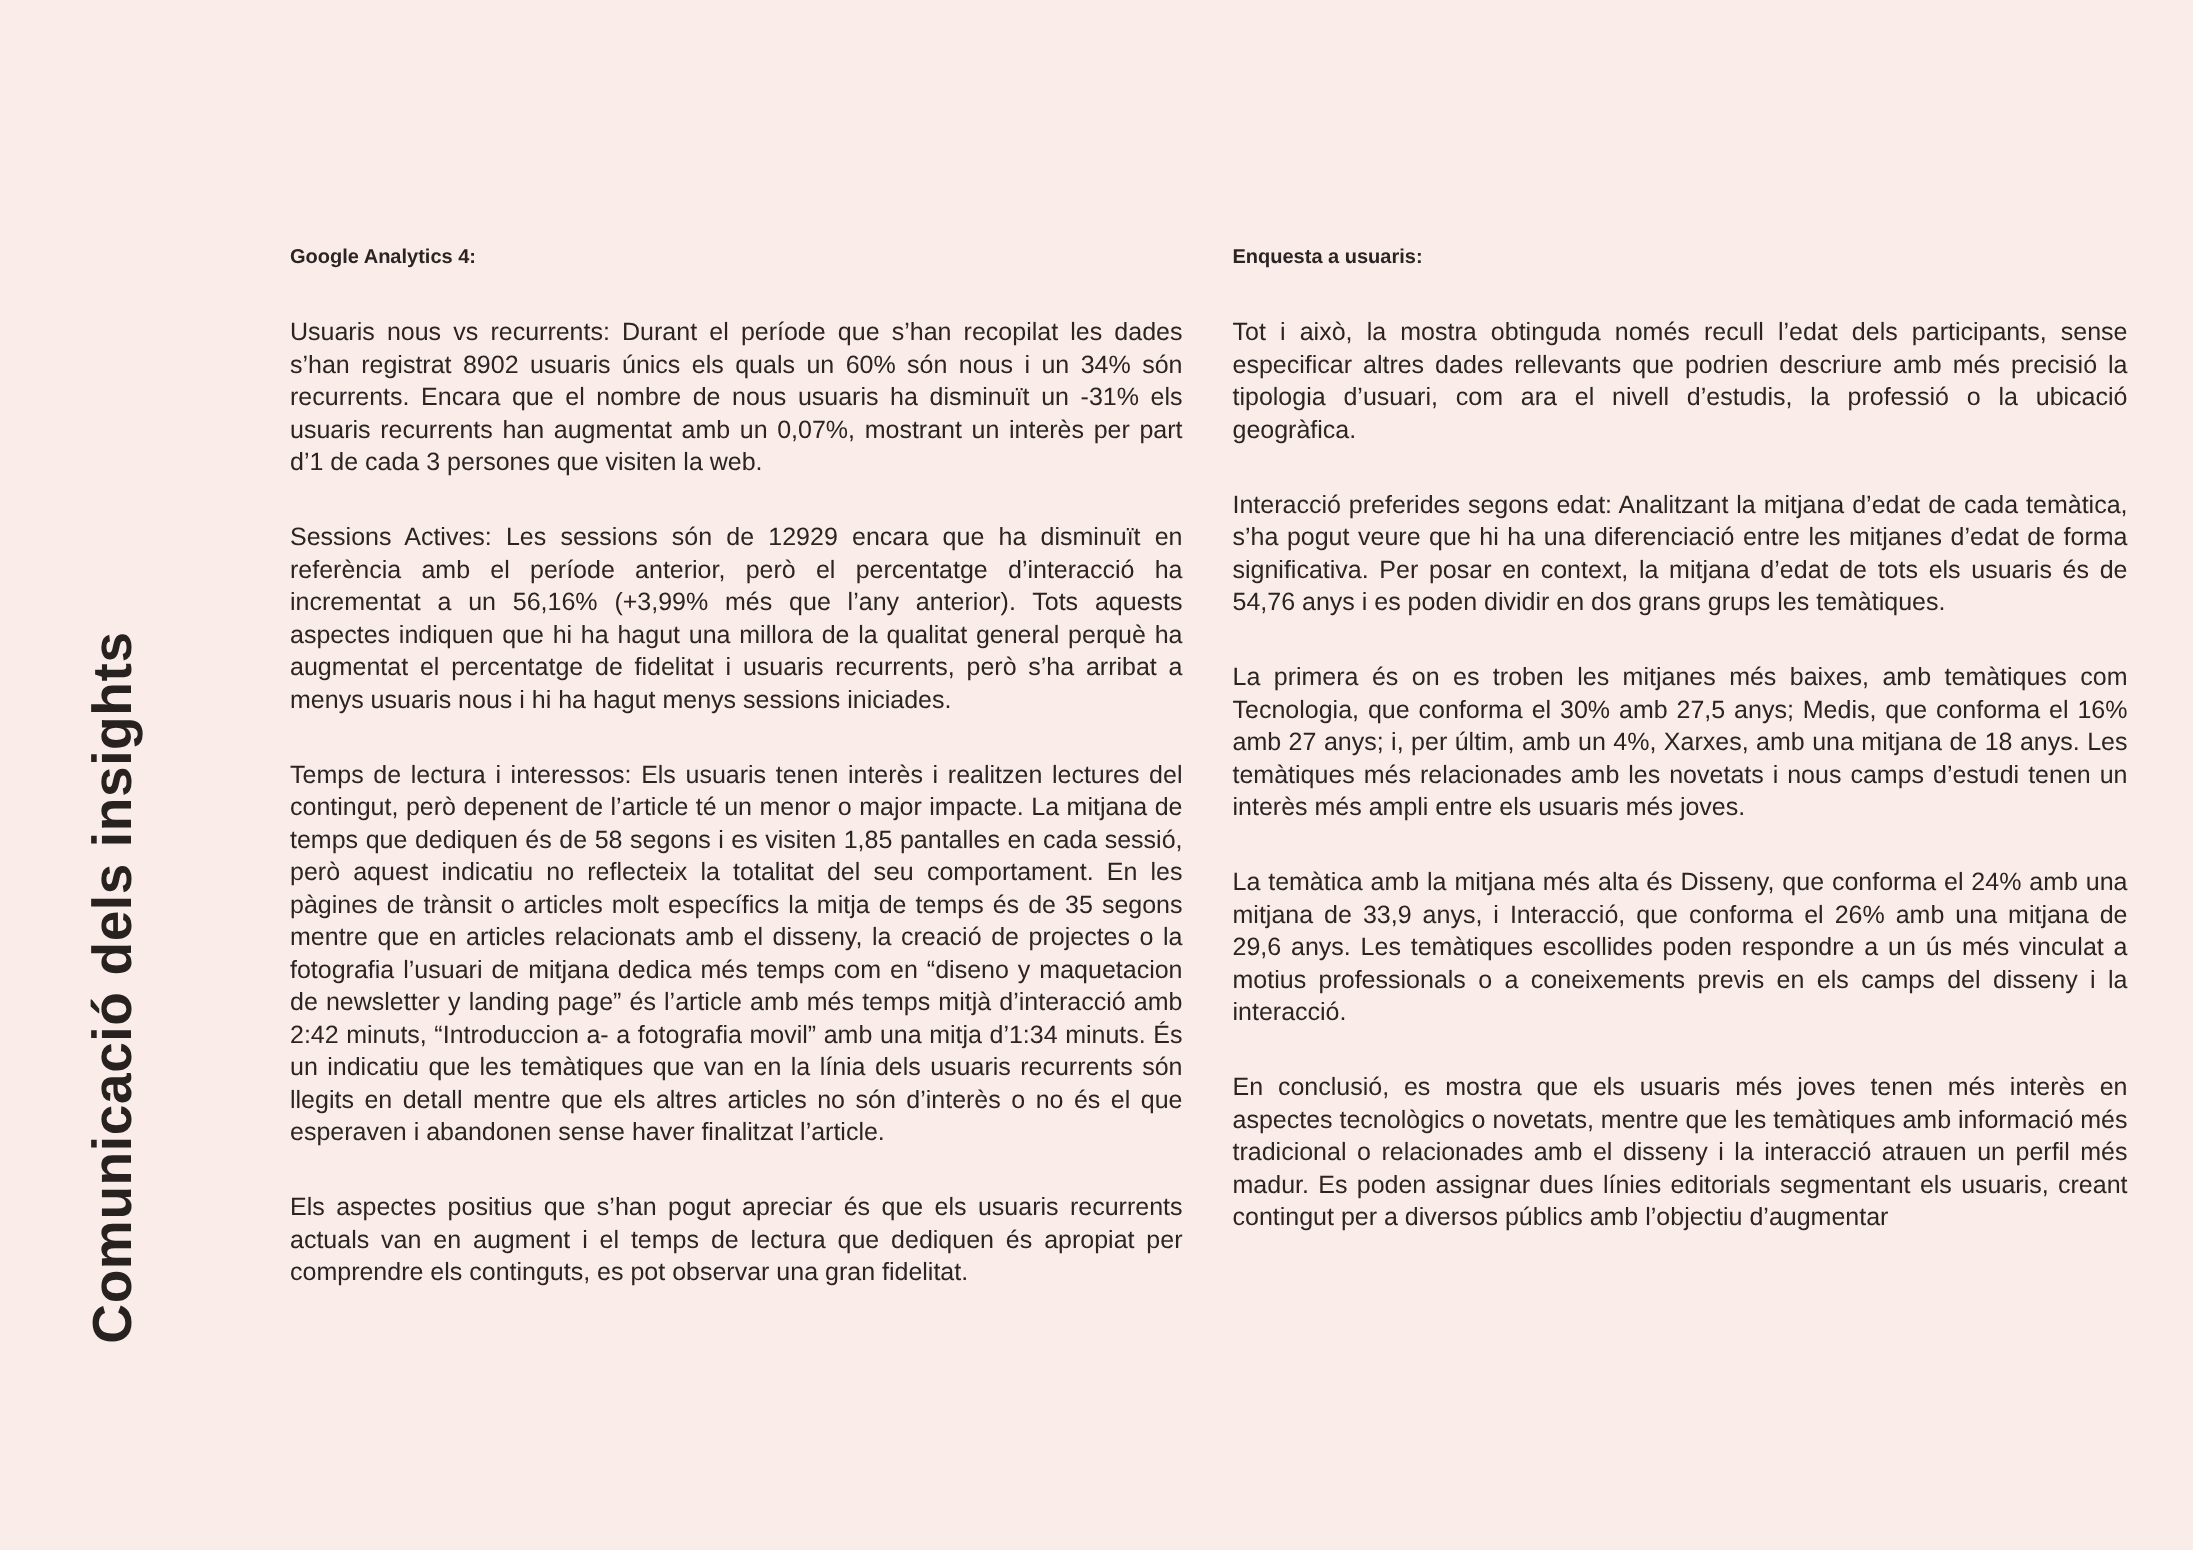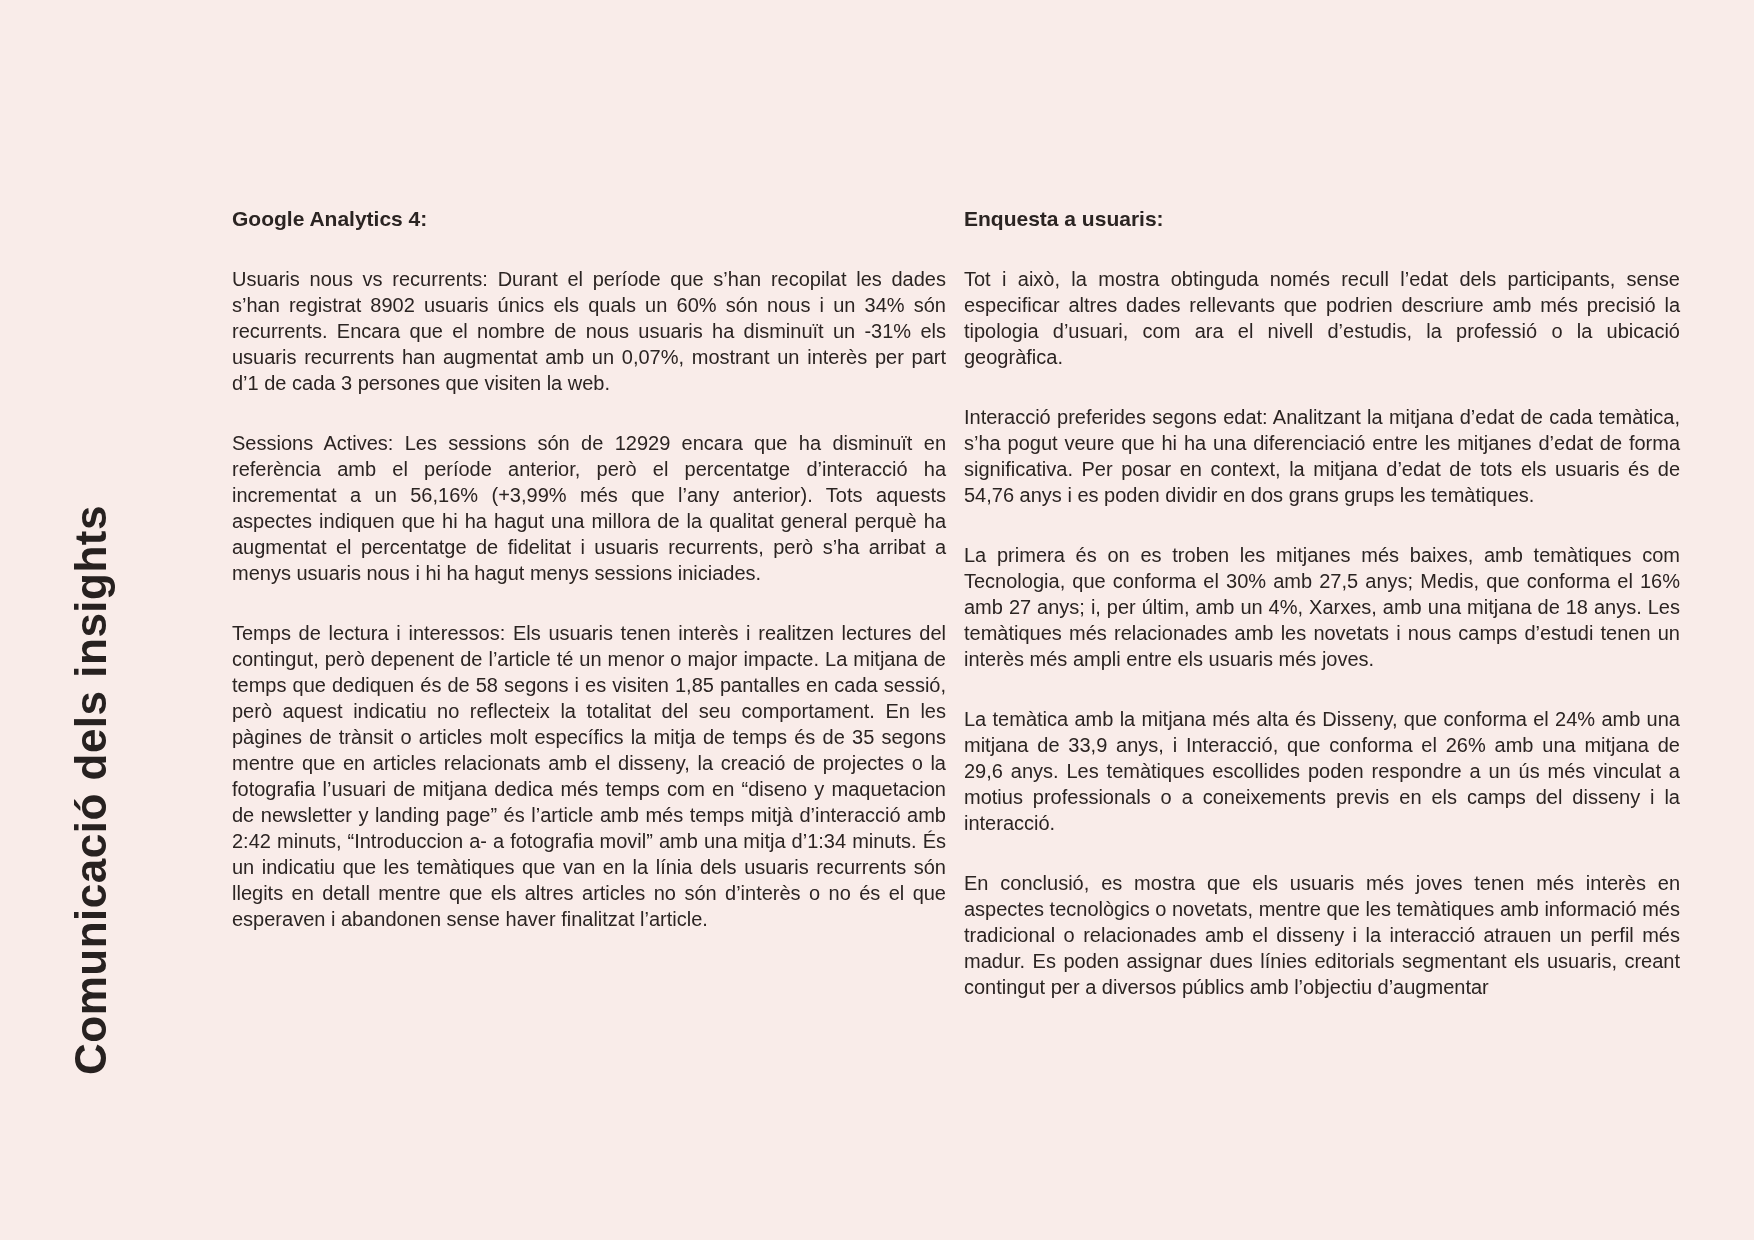--- a/index.html
+++ b/index.html
@@ -36,26 +36,26 @@
     white-space: nowrap;
   }
   .column {
     position: absolute;
     top: 190px;
     font-size: 20px;
     line-height: 26px;
     text-align: justify;
   }
   .col-left  { left: 232px; width: 714px; }
-  .col-right { left: 964px; width: 716px; }
+  .col-right { left: 986px; width: 716px; }
   .column h2 {
-    font-size: 21px;
+    font-size: 16px;
     line-height: 26px;
     font-weight: bold;
-    margin: 16px 0 34px 0;
+    margin: 3px 0 34px 0;
     text-align: left;
   }
   .column p {
     margin: 0 0 34px 0;
   }
   .column p:last-child { margin-bottom: 0; }
   .lead { font-weight: normal; }
 </style>
 </head>
 <body>
@@ -66,20 +66,21 @@
 
   <div class="column col-left">
     <h2>Google Analytics 4:</h2>
 
     <p><span class="lead">Usuaris nous vs recurrents:</span> <span>Durant el període que s’han recopilat les dades s’han registrat 8902 usuaris únics els quals un 60% són nous i un 34% són recurrents. Encara que el nombre de nous usuaris ha disminuït un -31% els usuaris recurrents han augmentat amb un 0,07%, mostrant un interès per part d’1 de cada 3 persones que visiten la web.</span></p>
 
     <p><span class="lead">Sessions Actives:</span> <span>Les sessions són de 12929 encara que ha disminuït en referència amb el període anterior, però el percentatge d’interacció ha incrementat a un 56,16% (+3,99% més que l’any anterior). Tots aquests aspectes indiquen que hi ha hagut una millora de la qualitat general perquè ha augmentat el percentatge de fidelitat i usuaris recurrents, però s’ha arribat a menys usuaris nous i hi ha hagut menys sessions iniciades.</span></p>
 
     <p><span class="lead">Temps de lectura i interessos:</span> <span>Els usuaris tenen interès i realitzen lectures del contingut, però depenent de l’article té un menor o major impacte. La mitjana de temps que dediquen és de 58 segons i es visiten 1,85 pantalles en cada sessió, però aquest indicatiu no reflecteix la totalitat del seu comportament. En les pàgines de trànsit o articles molt específics la mitja de temps és de 35 segons mentre que en articles relacionats amb el disseny, la creació de projectes o la fotografia l’usuari de mitjana dedica més temps com en “diseno y maquetacion de newsletter y landing page” és l’article amb més temps mitjà d’interacció amb 2:42 minuts, “Introduccion a- a fotografia movil” amb una mitja d’1:34 minuts. És un indicatiu que les temàtiques que van en la línia dels usuaris recurrents són llegits en detall mentre que els altres articles no són d’interès o no és el que esperaven i abandonen sense haver finalitzat l’article.</span></p>
 
+    <p><span class="lead"></span> <span>Els aspectes positius que s’han pogut apreciar és que els usuaris recurrents actuals van en augment i el temps de lectura que dediquen és apropiat per comprendre els continguts, es pot observar una gran fidelitat.</span></p>
   </div>
 
   <div class="column col-right">
     <h2>Enquesta a usuaris:</h2>
 
 
     <p><span class="lead"></span> <span>Tot i això, la mostra obtinguda només recull l’edat dels participants, sense especificar altres dades rellevants que podrien descriure amb més precisió la tipologia d’usuari, com ara el nivell d’estudis, la professió o la ubicació geogràfica.</span></p>
 
     <p><span class="lead">Interacció preferides segons edat:</span> <span>Analitzant la mitjana d’edat de cada temàtica, s’ha pogut veure que hi ha una diferenciació entre les mitjanes d’edat de forma significativa. Per posar en context, la mitjana d’edat de tots els usuaris és de 54,76 anys i es poden dividir en dos grans grups les temàtiques.</span></p>
 

